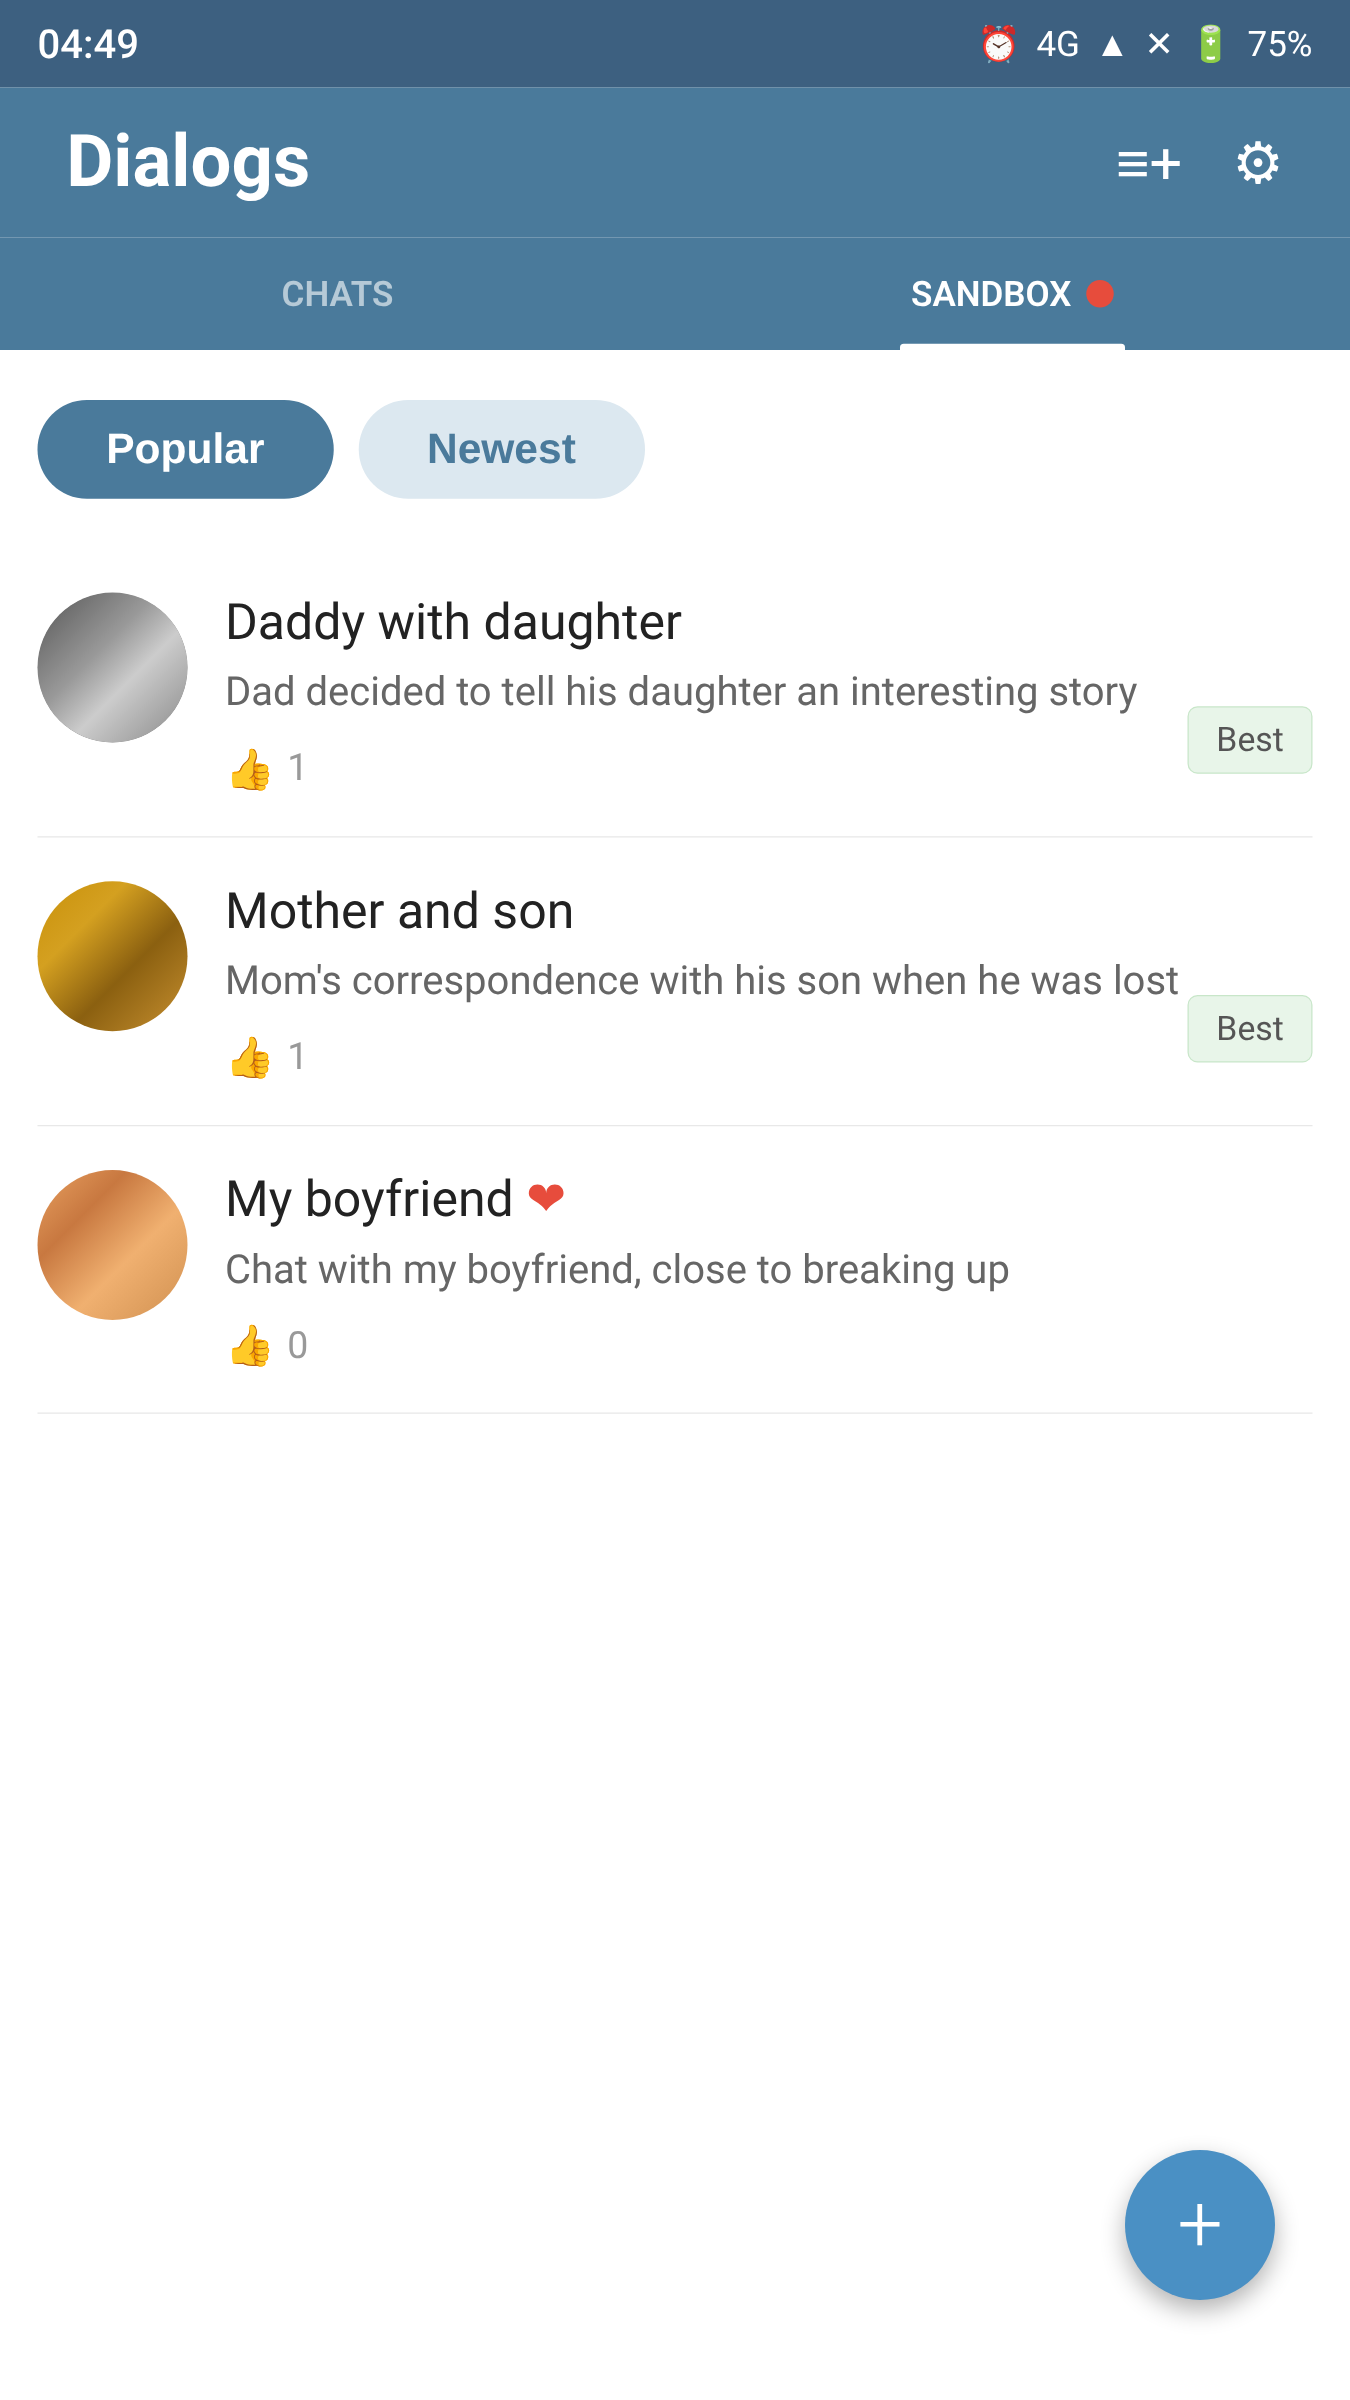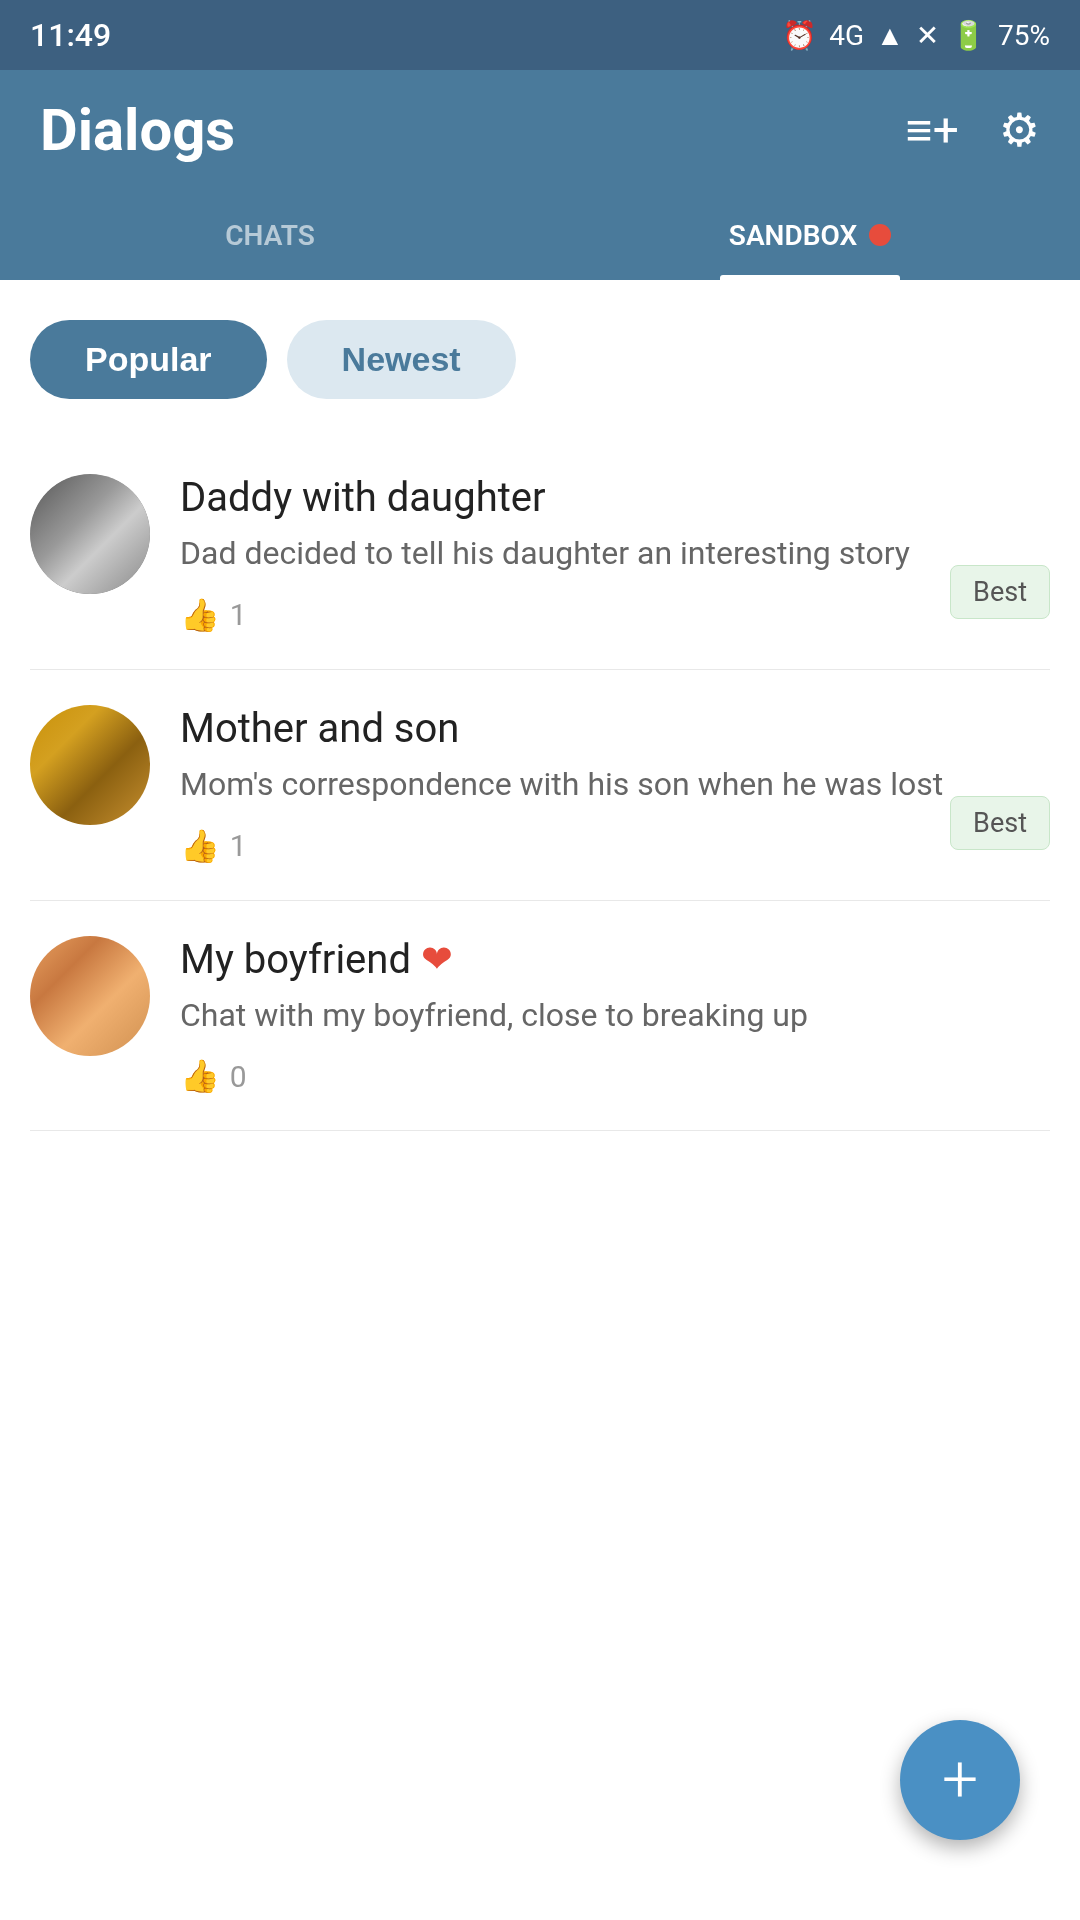--- a/index.html
+++ b/index.html
@@ -34,21 +34,21 @@
       font-size: 28px;
     }
 
     
     .header {
       background: #4a7a9b;
       height: 120px;
       display: flex;
       align-items: center;
       justify-content: space-between;
-      padding: 0 40px;
+      padding: 0 53px;
     }
     .header-title {
       font-size: 58px;
       color: white;
       font-weight: 700;
     }
     .header-icons {
       display: flex;
       align-items: center;
       gap: 40px;
@@ -237,21 +237,21 @@
       color: white;
       font-size: 64px;
       line-height: 1;
       font-weight: 300;
     }
   </style>
 </head>
 <body>
 
 <div class="status-bar">
-  <span class="status-time">11:49</span>
+  <span class="status-time">04:49</span>
   <div class="status-icons">
     <span>⏰</span>
     <span>4G</span>
     <span>▲</span>
     <span>✕</span>
     <span>🔋</span>
     <span>75%</span>
   </div>
 </div>
 

